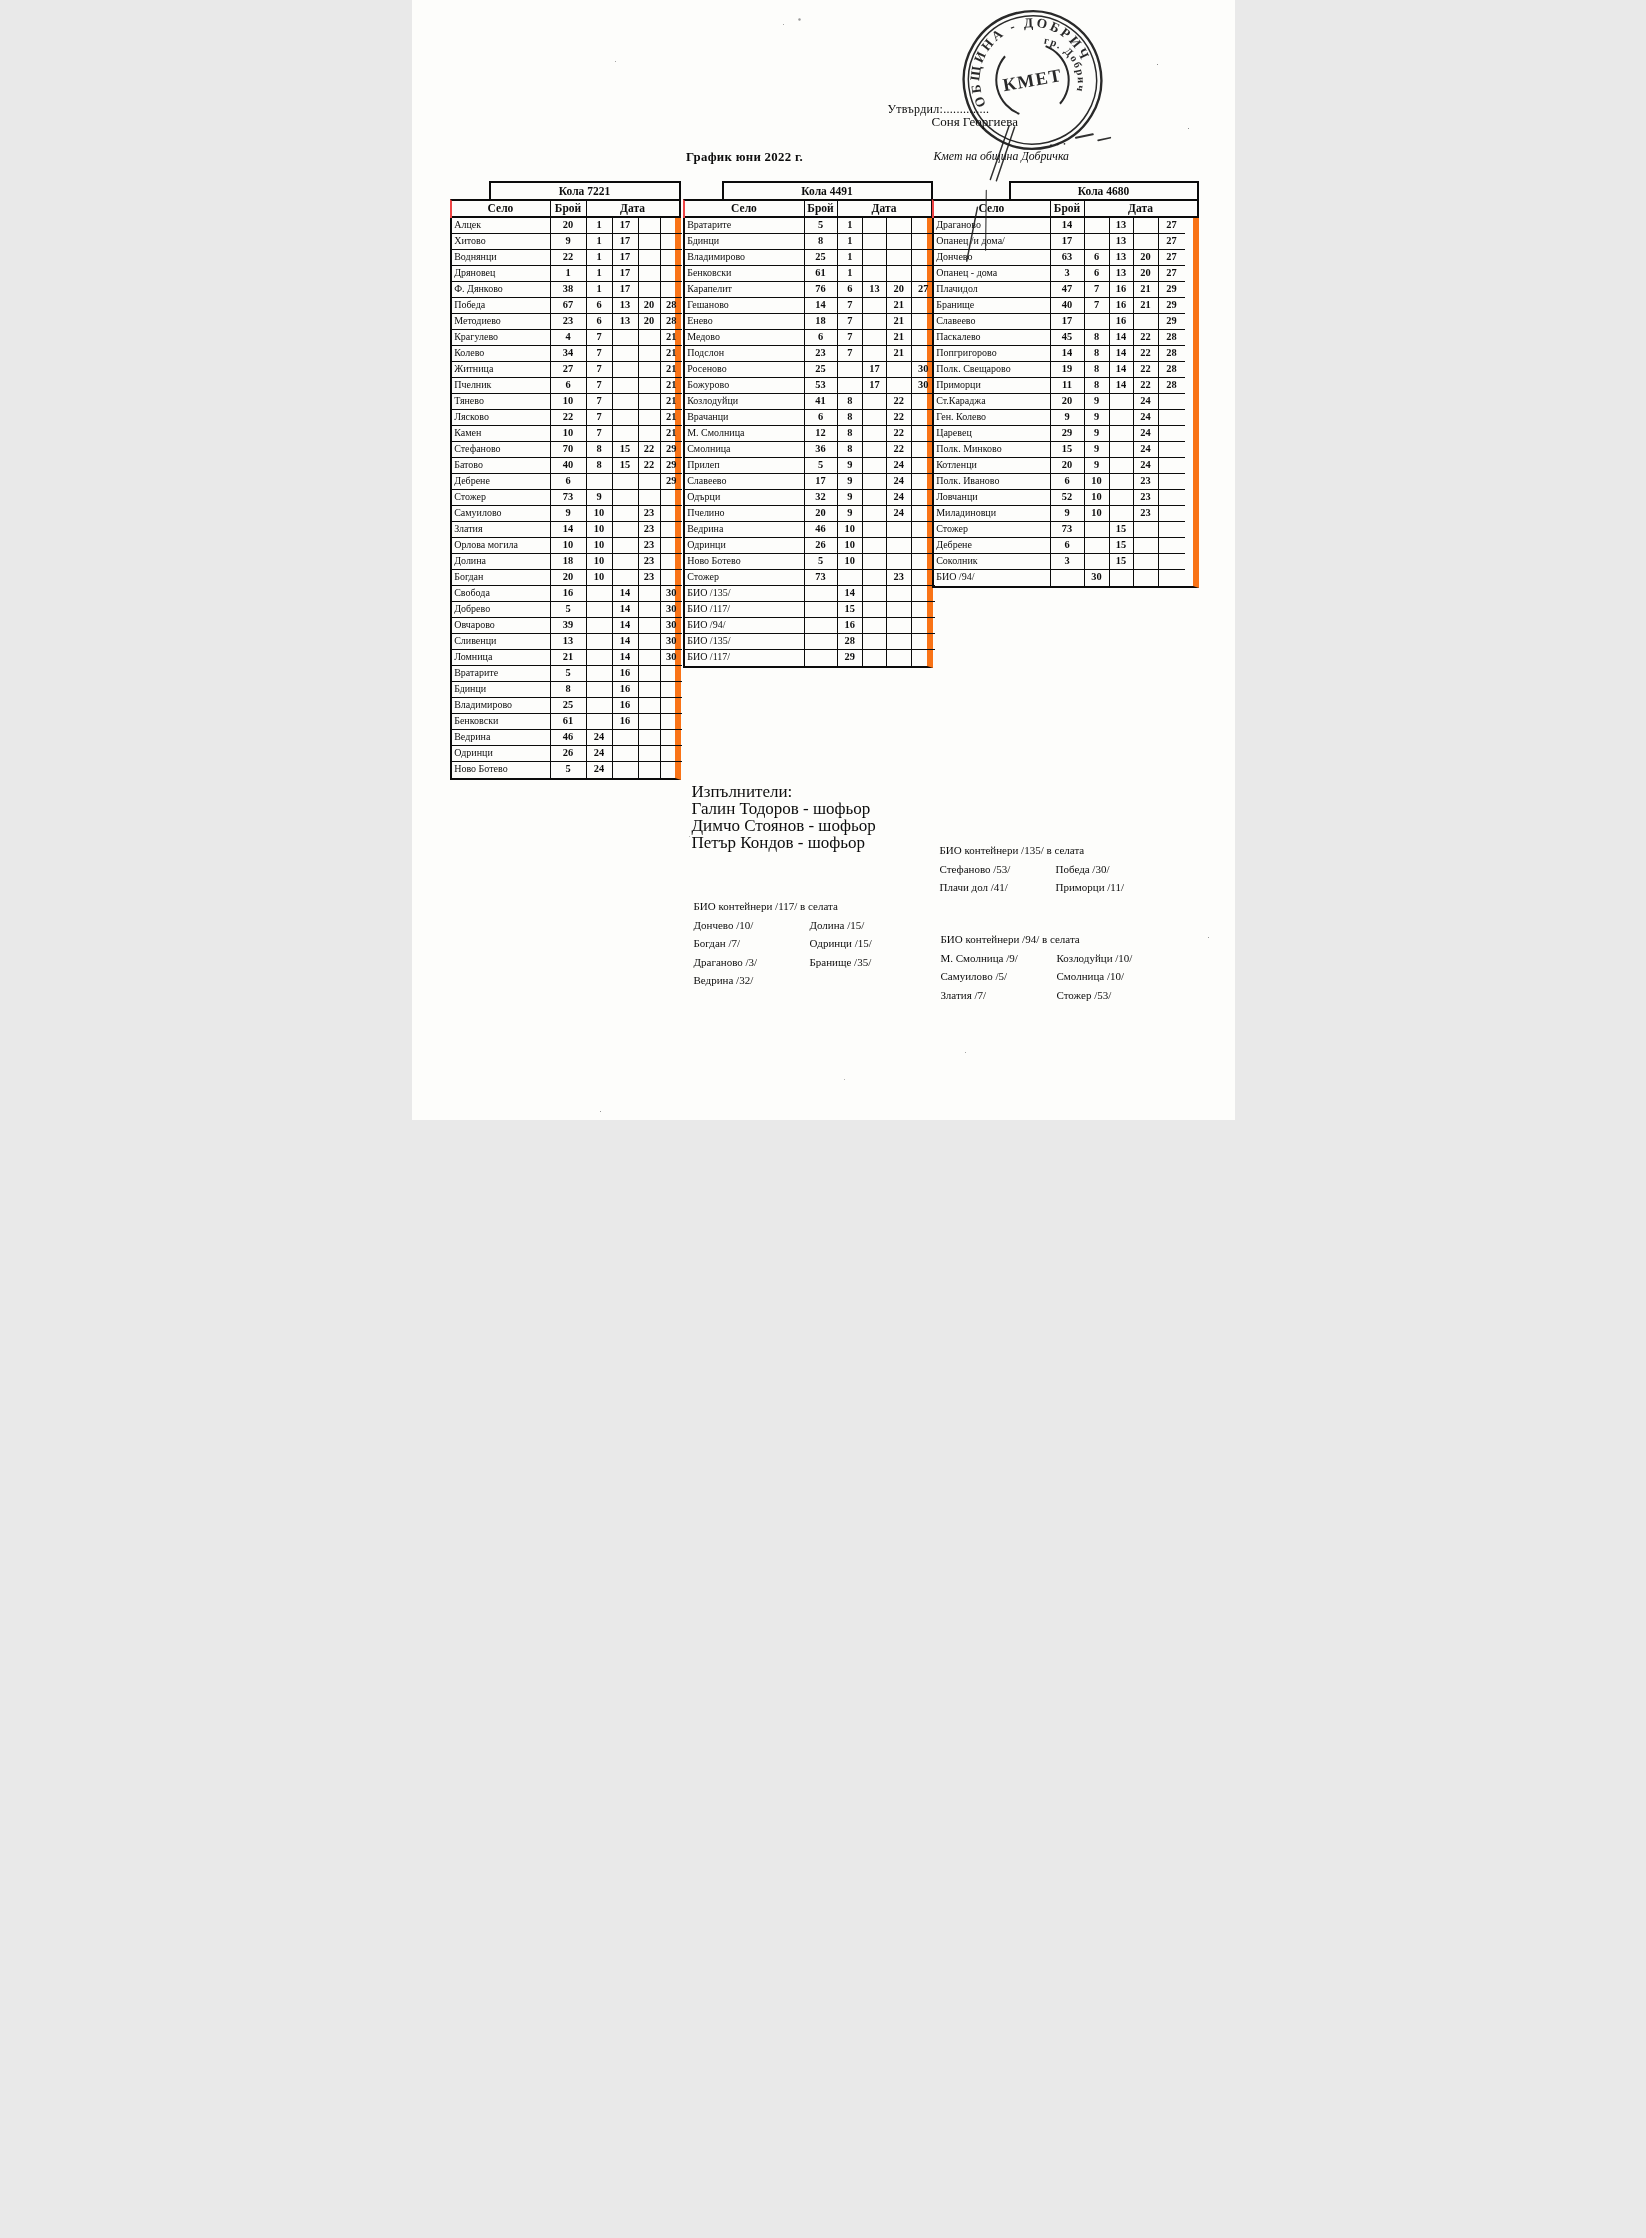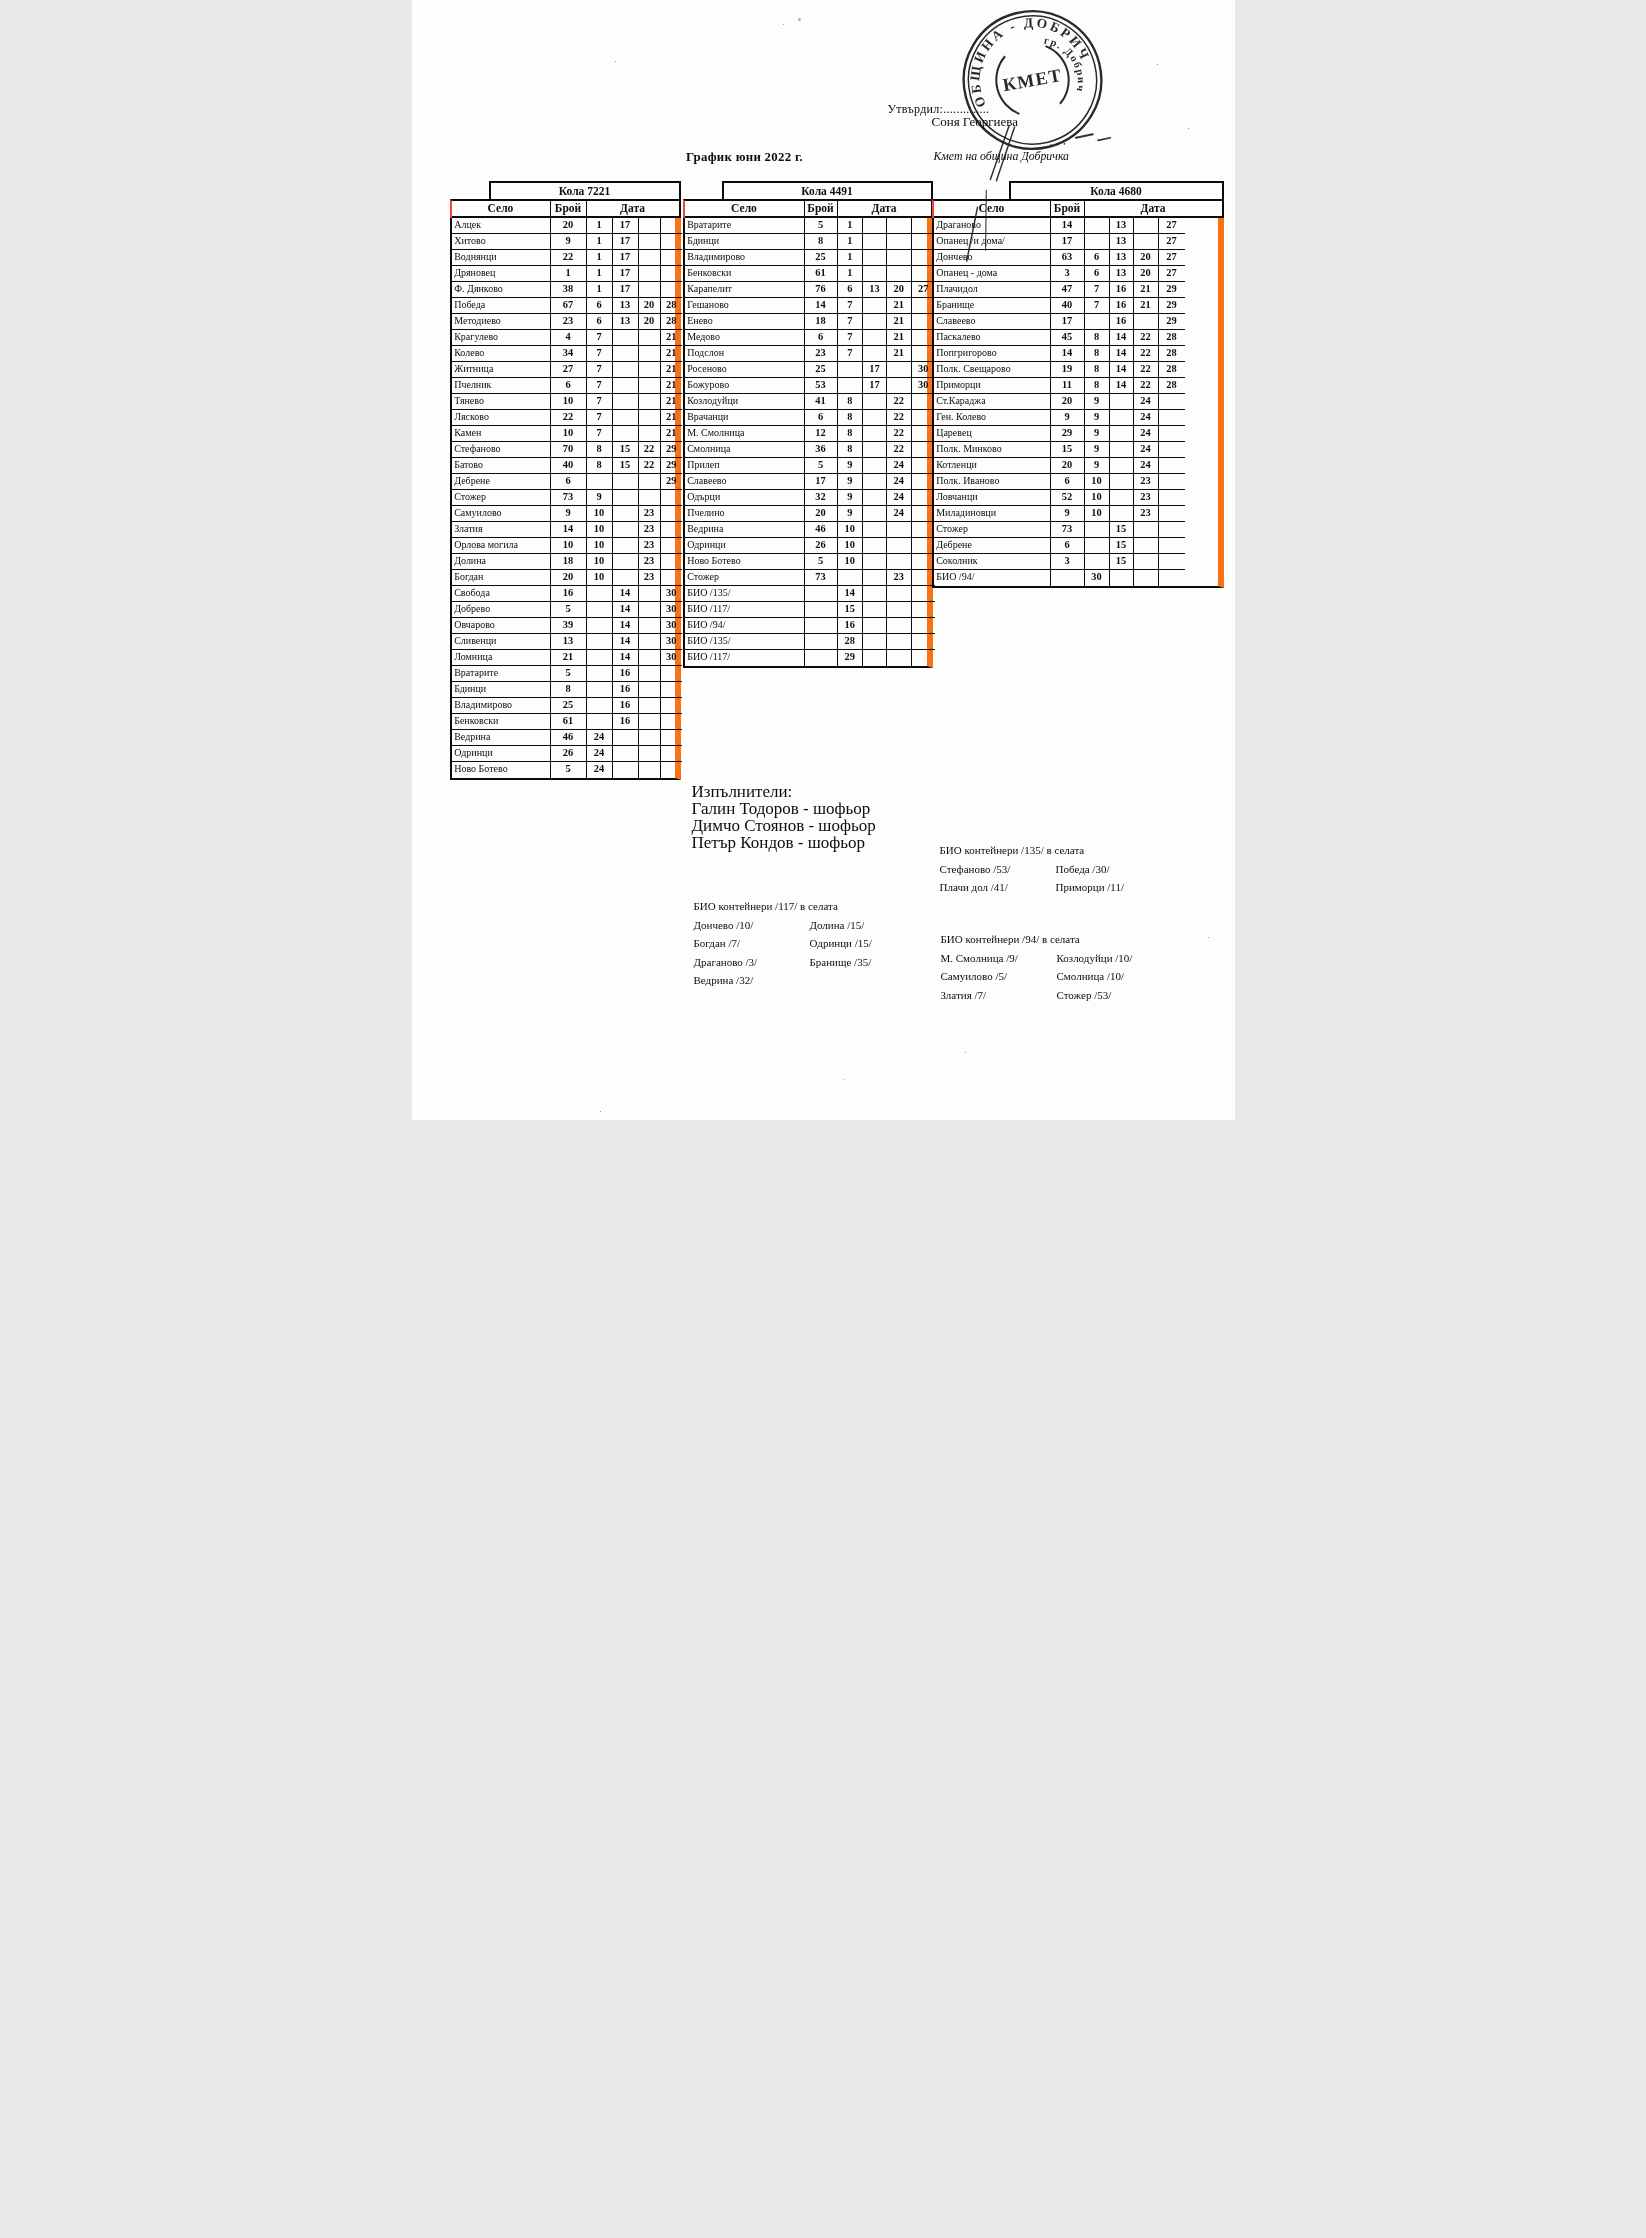--- a/index.html
+++ b/index.html
@@ -10,21 +10,21 @@
              font-size:12.8px;font-weight:bold;letter-spacing:0.3px;}
   
   .approve-label{position:absolute;left:476px;top:102px;font-size:12px;letter-spacing:0.3px;}
   .approve-name{position:absolute;left:520px;top:114px;font-size:13px;}
   .approve-role{position:absolute;left:522px;top:149px;font-size:11.8px;font-style:italic;}
   
   .tbl{position:absolute;top:181px;box-sizing:border-box;}
   .tbl *{box-sizing:border-box;}
   .t1{left:38px;width:231px;--gc:99px 36px 26px 26px 22px 21.6px;--hc:99px 36px 1fr;}
   .t2{left:271px;width:250px;--gc:120px 33px 25.6px 23.6px 25px 23px;--hc:120px 33px 1fr;}
-  .t3{left:520px;width:292px;--gc:117px 34px 25px 24px 25px 26px;--hc:117px 34px 1fr;}
+  .t3{left:520px;width:267px;--gc:117px 34px 25px 24px 25px 26px;--hc:117px 34px 1fr;}
   .t-title{height:17.5px;border:2px solid #0b0b0b;border-bottom:none;display:flex;
            align-items:center;justify-content:center;font-weight:bold;font-size:11.5px;margin-left:39px;}
   .t3 .t-title{margin-left:77px;}
   .t-head{display:grid;grid-template-columns:var(--hc);height:19px;
           border-left:2px solid #ef4444;border-right:2px solid #0b0b0b;border-top:2px solid #0b0b0b;}
   .t-head>div{border-bottom:2px solid #0b0b0b;border-right:1.3px solid #0b0b0b;display:flex;
           align-items:center;justify-content:center;font-weight:bold;font-size:11.5px;}
   .t-head>div:last-child{border-right:none;}
   .t-body{border-left:2px solid #0b0b0b;border-right:6px solid #f97316;border-bottom:2px solid #0b0b0b;}
   .t-row{display:grid;grid-template-columns:var(--gc);height:16px;}

